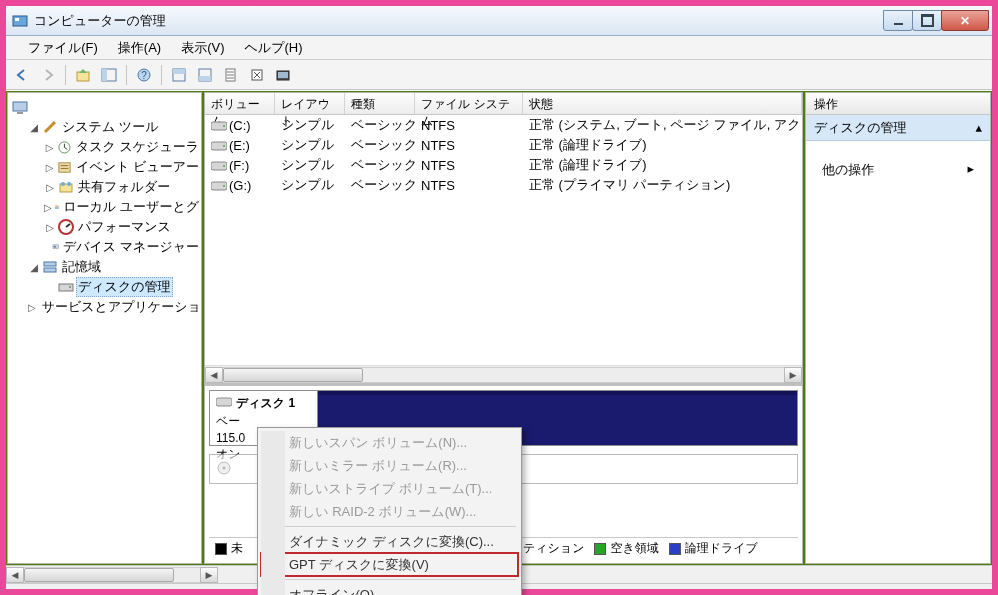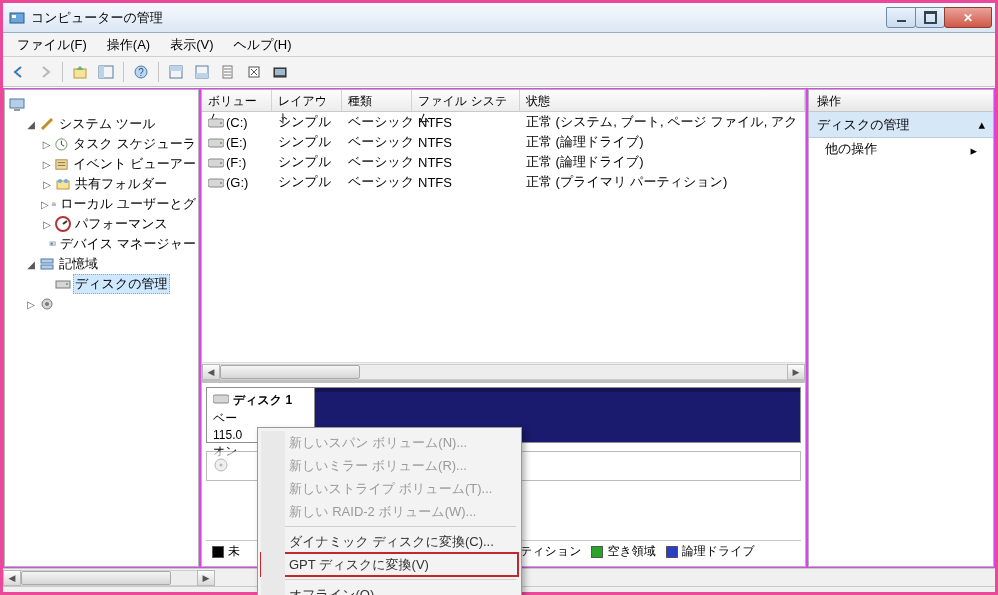--- a/index.html
+++ b/index.html
@@ -1,32 +1,32 @@
 <!DOCTYPE html>
 <html><head>
 <meta charset="utf-8">
 <style>
   html,body{margin:0;padding:0;font-family:"Meiryo","MS PGothic",sans-serif;font-size:13px;
     color:#000;background:#e8e8e8;overflow:hidden}
   *{box-sizing:border-box}
-  .window{width:998px;height:595px;background:#d946ef;border:3px solid #ec4899;display:flex;flex-direction:column}
+  .window{width:998px;height:595px;background:#4d7c0f;border:6px solid #ec4899;display:flex;flex-direction:column}
   
   .titlebar{height:30px;background:linear-gradient(#f6f9fd,#dbe7f4);display:flex;align-items:center;
     padding:0 0 0 6px;border-bottom:1px solid #9aaec0}
   .titlebar .tb-icon{width:16px;height:16px;margin-right:6px;display:flex;align-items:center}
   .titlebar .title{flex:1}
   .winbtns{display:flex;height:21px;margin-right:3px}
   .winbtn{width:30px;height:21px;border:1px solid #6e8aa7;background:linear-gradient(#eaf2fb,#c8dbef);
     margin-left:-1px;display:flex;align-items:center;justify-content:center;font-size:11px;border-radius:0 0 3px 3px}
   .winbtn.min::before{content:"";width:9px;height:2px;background:#33434f;margin-top:6px}
   .winbtn.max::before{content:"";width:9px;height:8px;border:2px solid #33434f;border-top-width:3px}
   .winbtn.close{width:48px;background:linear-gradient(#e9a39a,#cf5848);border-color:#8d3c33;color:#fff}
   .winbtn.close::before{content:"✕";font-weight:bold;font-size:12px}
   
-  .menubar{height:24px;background:#f4f4f4;border-bottom:1px solid #cfcfcf;display:flex;align-items:center;padding:0 4px}
+  .menubar{height:24px;background:#f4f4f4;border-bottom:1px solid #cfcfcf;display:flex;align-items:center;padding:0 12px}
   .menuitem{padding:2px 10px}
   
   .toolbar{height:30px;background:#f4f4f4;border-bottom:1px solid #c5c5c5;display:flex;align-items:center;
     gap:2px;padding:0 4px}
   .tbutton{width:24px;height:24px;display:flex;align-items:center;justify-content:center;border-radius:3px}
   .tbutton svg{width:16px;height:16px}
   .vsep{width:1px;height:20px;background:#c5c5c5;margin:0 3px}
   
   .body{flex:1;display:flex;border-top:1px solid #fff;min-height:0}
   .pane{background:#fff;border:1px solid #b5b5b5;margin:1px}
@@ -77,21 +77,21 @@
   .ctxmenu .mi{height:23px;display:flex;align-items:center;padding:0 10px 0 28px;color:#333;white-space:nowrap}
   .ctxmenu .mi.disabled{color:#9a9a9a}
   .ctxmenu .msep{height:1px;background:#cfcfcf;margin:3px 2px}
   .ctxmenu .mi.highlight{outline:2px solid #c1282d;outline-offset:-1px}
   .ctxstrip{position:absolute;left:3px;top:3px;bottom:3px;width:24px;background:#e9e9e9}
   
   .actions .ahdr{height:22px;background:linear-gradient(#fdfdfd,#e7e7e7);border-bottom:1px solid #c7c7c7;
     padding:3px 8px;font-size:12px}
   .actions .asec{height:26px;background:#d6e7f7;border-bottom:1px solid #b9cde1;padding:4px 8px;
     display:flex;justify-content:space-between;align-items:center}
-  .actions .aitm{height:26px;padding:20px 16px;display:flex;justify-content:space-between;align-items:flex-end}
+  .actions .aitm{height:26px;padding:20px 16px;display:flex;justify-content:space-between;align-items:flex-start}
   
   .outerhs{height:18px;background:#f0f0f0;display:flex;align-items:center;border-top:1px solid #c9c9c9}
   .statusbar{height:6px;background:#f0f0f0;border-top:1px solid #c9c9c9}
   
   .ico-disk{width:16px;height:12px}
 </style>
 </head>
 <body>
 
 <div class="window">
@@ -307,20 +307,21 @@
           </li>
         <li>
             <div class="trow indent1">
           <span class="twister">▷</span>
           <span class="ticon">
                 <svg viewBox="0 0 16 16">
                   <circle cx="8" cy="8" r="5" fill="#d6d6d6" stroke="#7a7a7a"></circle>
                   <circle cx="8" cy="8" r="2" fill="#7a7a7a"></circle>
                 </svg>
               </span>
+          <span class="tlabel">サービスとアプリケーショ</span>
             </div>
           </li>
       </ul>
     </div>
 
     <div class="pane center">
 
       <div class="vlist">
         <div class="vheader">
           <div class="vh c0">ボリューム</div>

